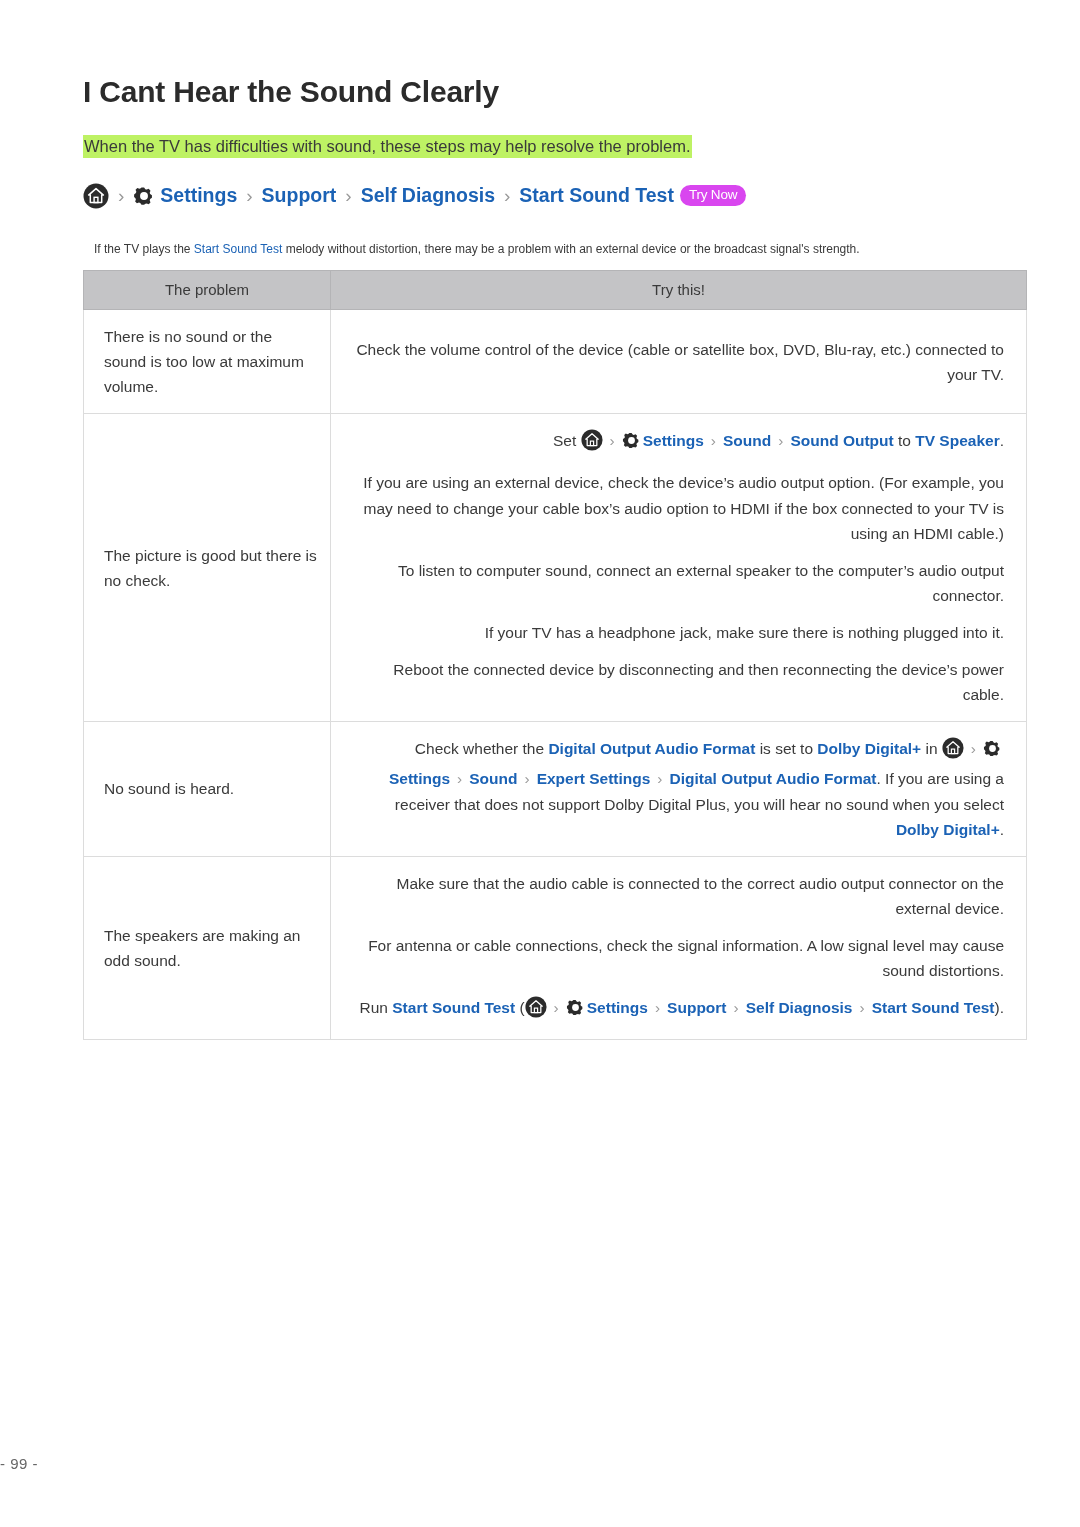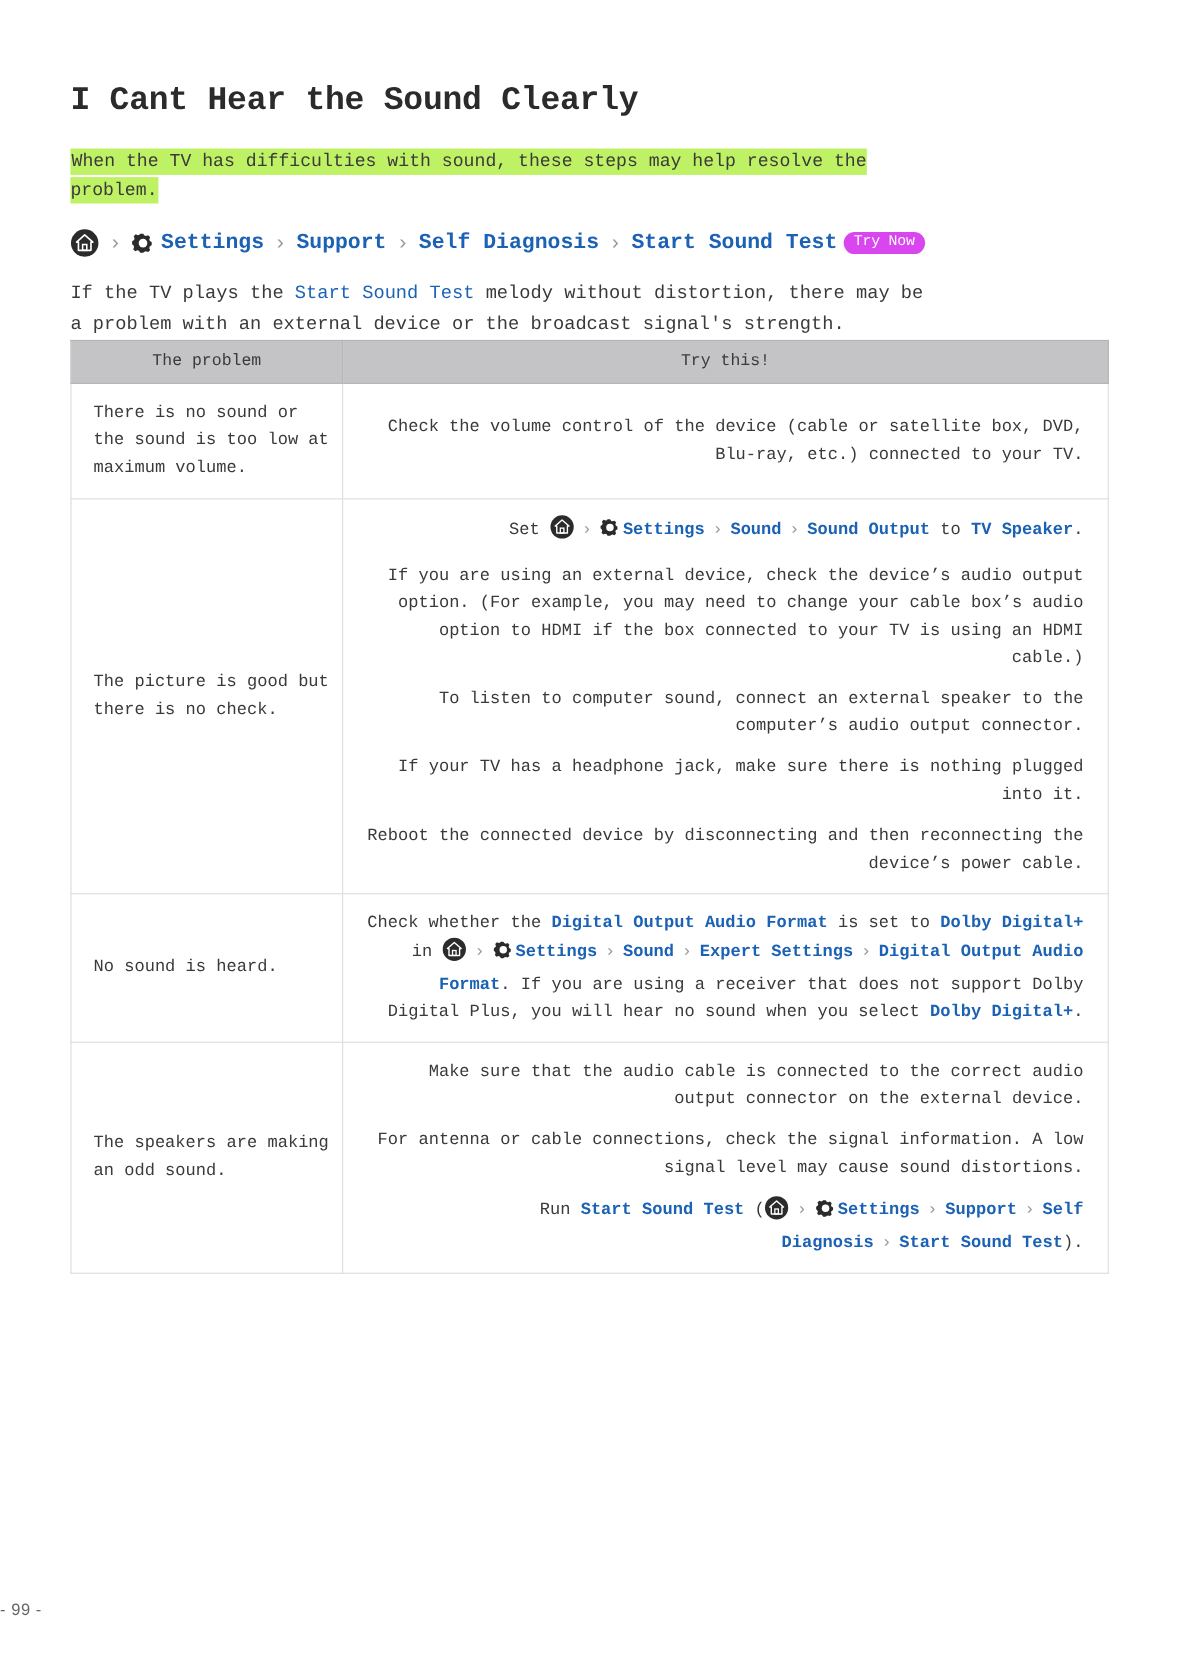--- a/index.html
+++ b/index.html
@@ -13,24 +13,23 @@
     position: relative;
   }
   .page {
     position: relative;
     width: 1080px;
     height: 1527px;
     padding: 0;
   }
   .content {
     position: absolute;
-    left: 64px;
+    left: 83px;
     top: 0;
     width: 788px;
-    font-family: Liberation Mono, monospace;
   }
 
   h1.doc-title {
     font-size: 30px;
     font-weight: 700;
     color: #2b2b2b;
     letter-spacing: -0.2px;
     margin: 0;
     padding-top: 74px;
     line-height: 1.2;
@@ -99,24 +98,24 @@
     font-weight: 400;
     border-radius: 11px;
     padding: 2px 9px 3px 9px;
     margin-left: 6px;
     line-height: 1.15;
     vertical-align: middle;
     letter-spacing: -0.2px;
   }
 
   p.body-text {
-    font-size: 17px;
+    font-size: 12px;
     line-height: 1.62;
     color: #3a3a3a;
-    margin: 0;
+    margin: 11px;
     padding-top: 20px;
   }
   .link-normal {
     color: #1b62b5;
     font-weight: 400;
   }
 
   
   table.troubleshoot {
     border-collapse: collapse;

